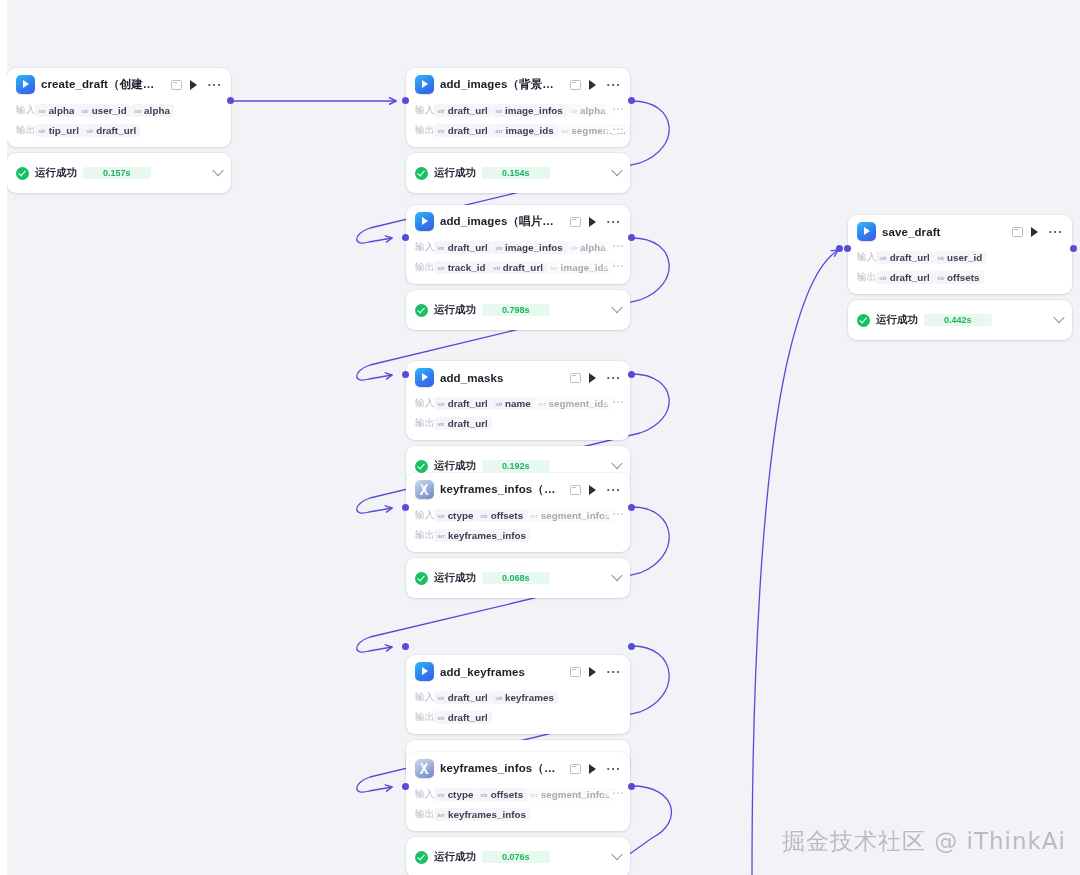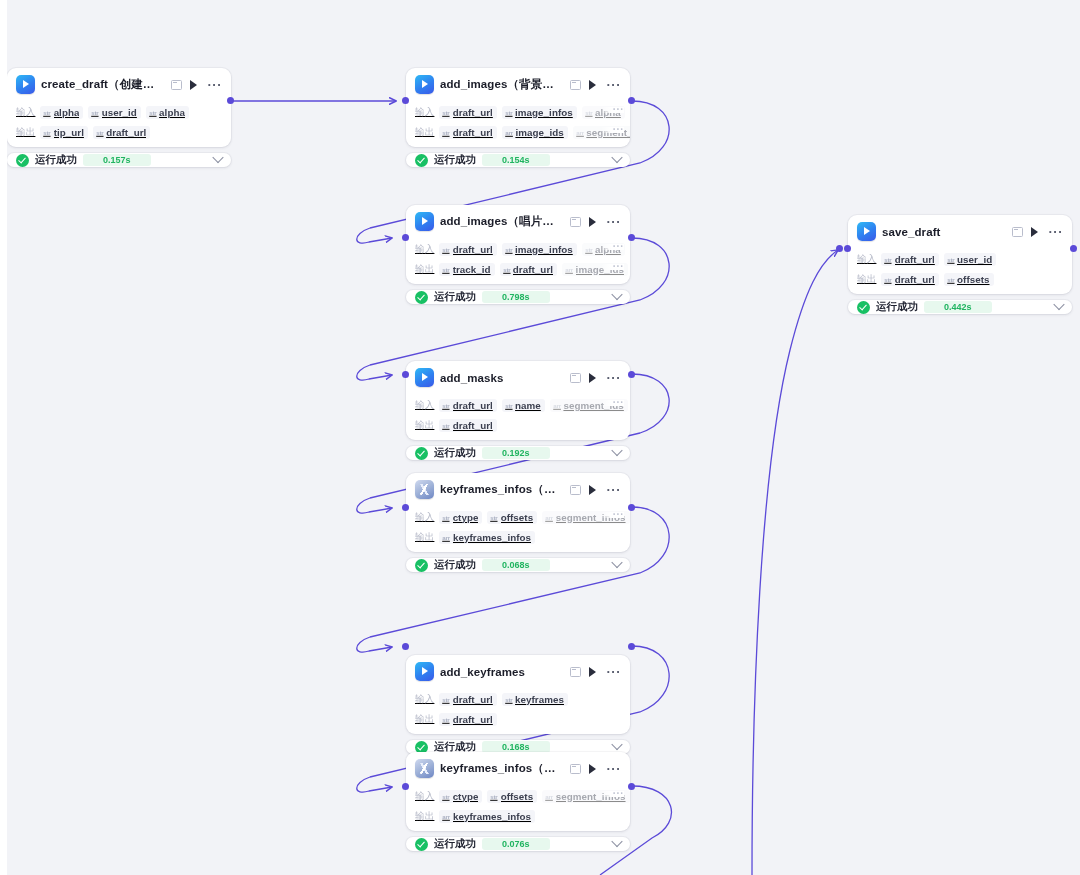--- a/index.html
+++ b/index.html
@@ -131,27 +131,25 @@
     flex: 0 0 auto;
     font-weight: 700;
   }
 
   .node-body {
     padding: 1px 0 7px 0;
     position: relative;
   }
   .io-row {
     display: flex;
-    align-items: flex-end;
-    gap: 5px;
+    align-items: center;
     padding: 1.5px 9px 1.5px 9px;
     position: relative;
     overflow: hidden;
     height: 17px;
-    text-decoration: underline;
   }
   .io-label {
     font-size: 9.5px;
     color: #b3b7c6;
     flex: 0 0 auto;
     letter-spacing: .2px;
   }
   .chip {
     display: inline-flex;
     align-items: center;
@@ -193,21 +191,21 @@
     padding-left: 12px;
     font-weight: 700;
   }
 
   
   .status {
     margin-top: 6px;
     background: #ffffff;
     border-radius: 9px;
     box-shadow: 0 1px 3px rgba(28,31,54,.10), 0 0 0 1px rgba(28,31,54,.035);
-    height: 14px;
+    height: 40px;
     display: flex;
     align-items: center;
     padding: 0 9px 0 9px;
     gap: 6px;
   }
   .check {
     width: 13px; height: 13px;
     border-radius: 50%;
     background: #18c064;
     position: relative;
@@ -687,13 +685,14 @@
       <span class="check"></span>
       <span class="status-text">运行成功</span>
       <span class="dur">0.442s</span>
       <span class="chev"></span>
     </div>
   </div>
   <div class="port" style="left:844px; top:245px;"></div>
   <div class="port" style="left:836px; top:245px;"></div>
   <div class="port" style="left:1070px; top:245px;"></div>
 
+  <div id="watermark">掘金技术社区 @ iThinkAi</div>
 </div>
 
 </body></html>

